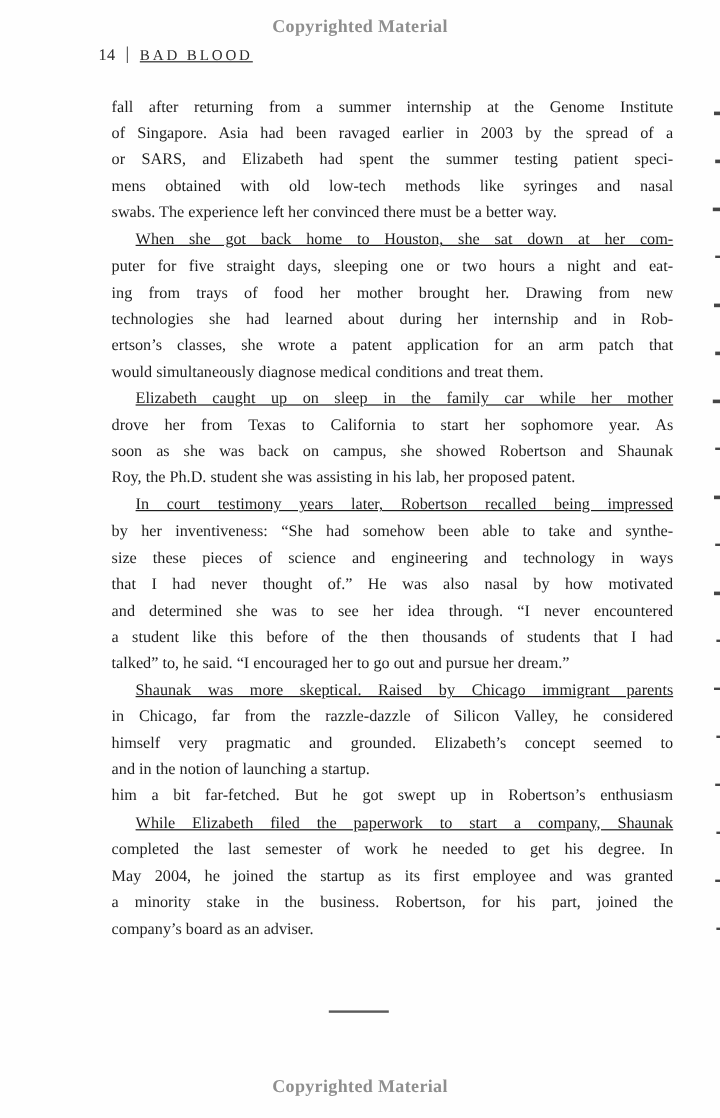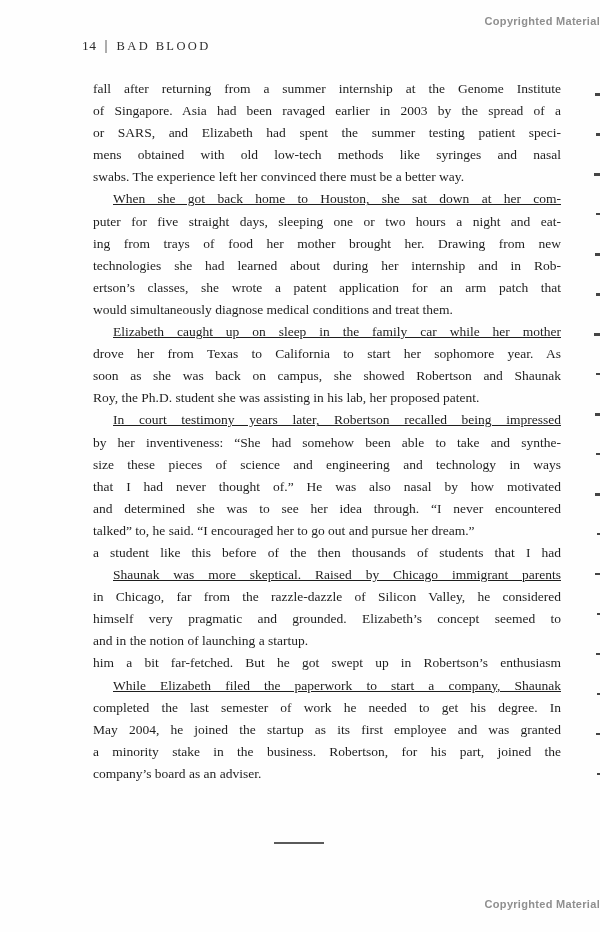--- a/index.html
+++ b/index.html
@@ -6,24 +6,24 @@
   body {
     width: 600px; height: 932px;
     background: var(--paper, #fefefe);
     font-family: "Liberation Serif", "DejaVu Serif", serif;
     position: relative; overflow: hidden;
   }
   .page { position: absolute; inset: 0; }
 
   .notice {
     position: absolute; left: 0; right: 0;
-    text-align: right;
-    font-family: Liberation Sans, sans-serif;
+    text-align: center;
+    font-family: Liberation Serif, serif;
     font-weight: bold;
-    font-size: 11px;
+    font-size: 15px;
     letter-spacing: 0.3px;
     color: var(--notice, #8f8f8f);
   }
   .notice.top { top: 15px; }
   .notice.bottom { top: 898px; }
 
   .running-header {
     position: absolute; top: 37px; left: 66px;
     display: flex; align-items: center;
     color: var(--header-text, #2c2c2c);
@@ -35,20 +35,21 @@
   }
   .header-sep {
     font-size: 15px;
     font-weight: normal;
     margin: 0 9px 1px 8px;
     color: var(--header-text, #2c2c2c);
   }
   .booktitle {
     font-size: 12.5px;
     letter-spacing: 2.4px;
+    text-decoration: underline;
   }
 
   .body-text {
     position: absolute;
     top: 78px; left: 65px;
     width: 468px;
     font-size: 13.5px;
     line-height: 22.1px;
     color: var(--text, #1e1e1e);
     margin-left: 28px;
@@ -100,22 +101,22 @@
       <div class="line pg-last">would simultaneously diagnose medical conditions and treat them.</div>
       <div class="line indent">Elizabeth caught up on sleep in the family car while her mother</div>
       <div class="line">drove her from Texas to California to start her sophomore year. As</div>
       <div class="line">soon as she was back on campus, she showed Robertson and Shaunak</div>
       <div class="line pg-last">Roy, the Ph.D. student she was assisting in his lab, her proposed patent.</div>
       <div class="line indent">In court testimony years later, Robertson recalled being impressed</div>
       <div class="line">by her inventiveness: “She had somehow been able to take and synthe-</div>
       <div class="line">size these pieces of science and engineering and technology in ways</div>
       <div class="line">that I had never thought of.” He was also nasal by how motivated</div>
       <div class="line">and determined she was to see her idea through. “I never encountered</div>
+      <div class="line">a student like this before of the then thousands of students that I had</div>
       <div class="line pg-last">talked” to, he said. “I encouraged her to go out and pursue her dream.”</div>
-      <div class="line">a student like this before of the then thousands of students that I had</div>
       <div class="line indent">Shaunak was more skeptical. Raised by Chicago immigrant parents</div>
       <div class="line">in Chicago, far from the razzle-dazzle of Silicon Valley, he considered</div>
       <div class="line">himself very pragmatic and grounded. Elizabeth’s concept seemed to</div>
       <div class="line pg-last">and in the notion of launching a startup.</div>
       <div class="line">him a bit far-fetched. But he got swept up in Robertson’s enthusiasm</div>
       <div class="line indent">While Elizabeth filed the paperwork to start a company, Shaunak</div>
       <div class="line">completed the last semester of work he needed to get his degree. In</div>
       <div class="line">May 2004, he joined the startup as its first employee and was granted</div>
       <div class="line">a minority stake in the business. Robertson, for his part, joined the</div>
       <div class="line pg-last">company’s board as an adviser.</div>

